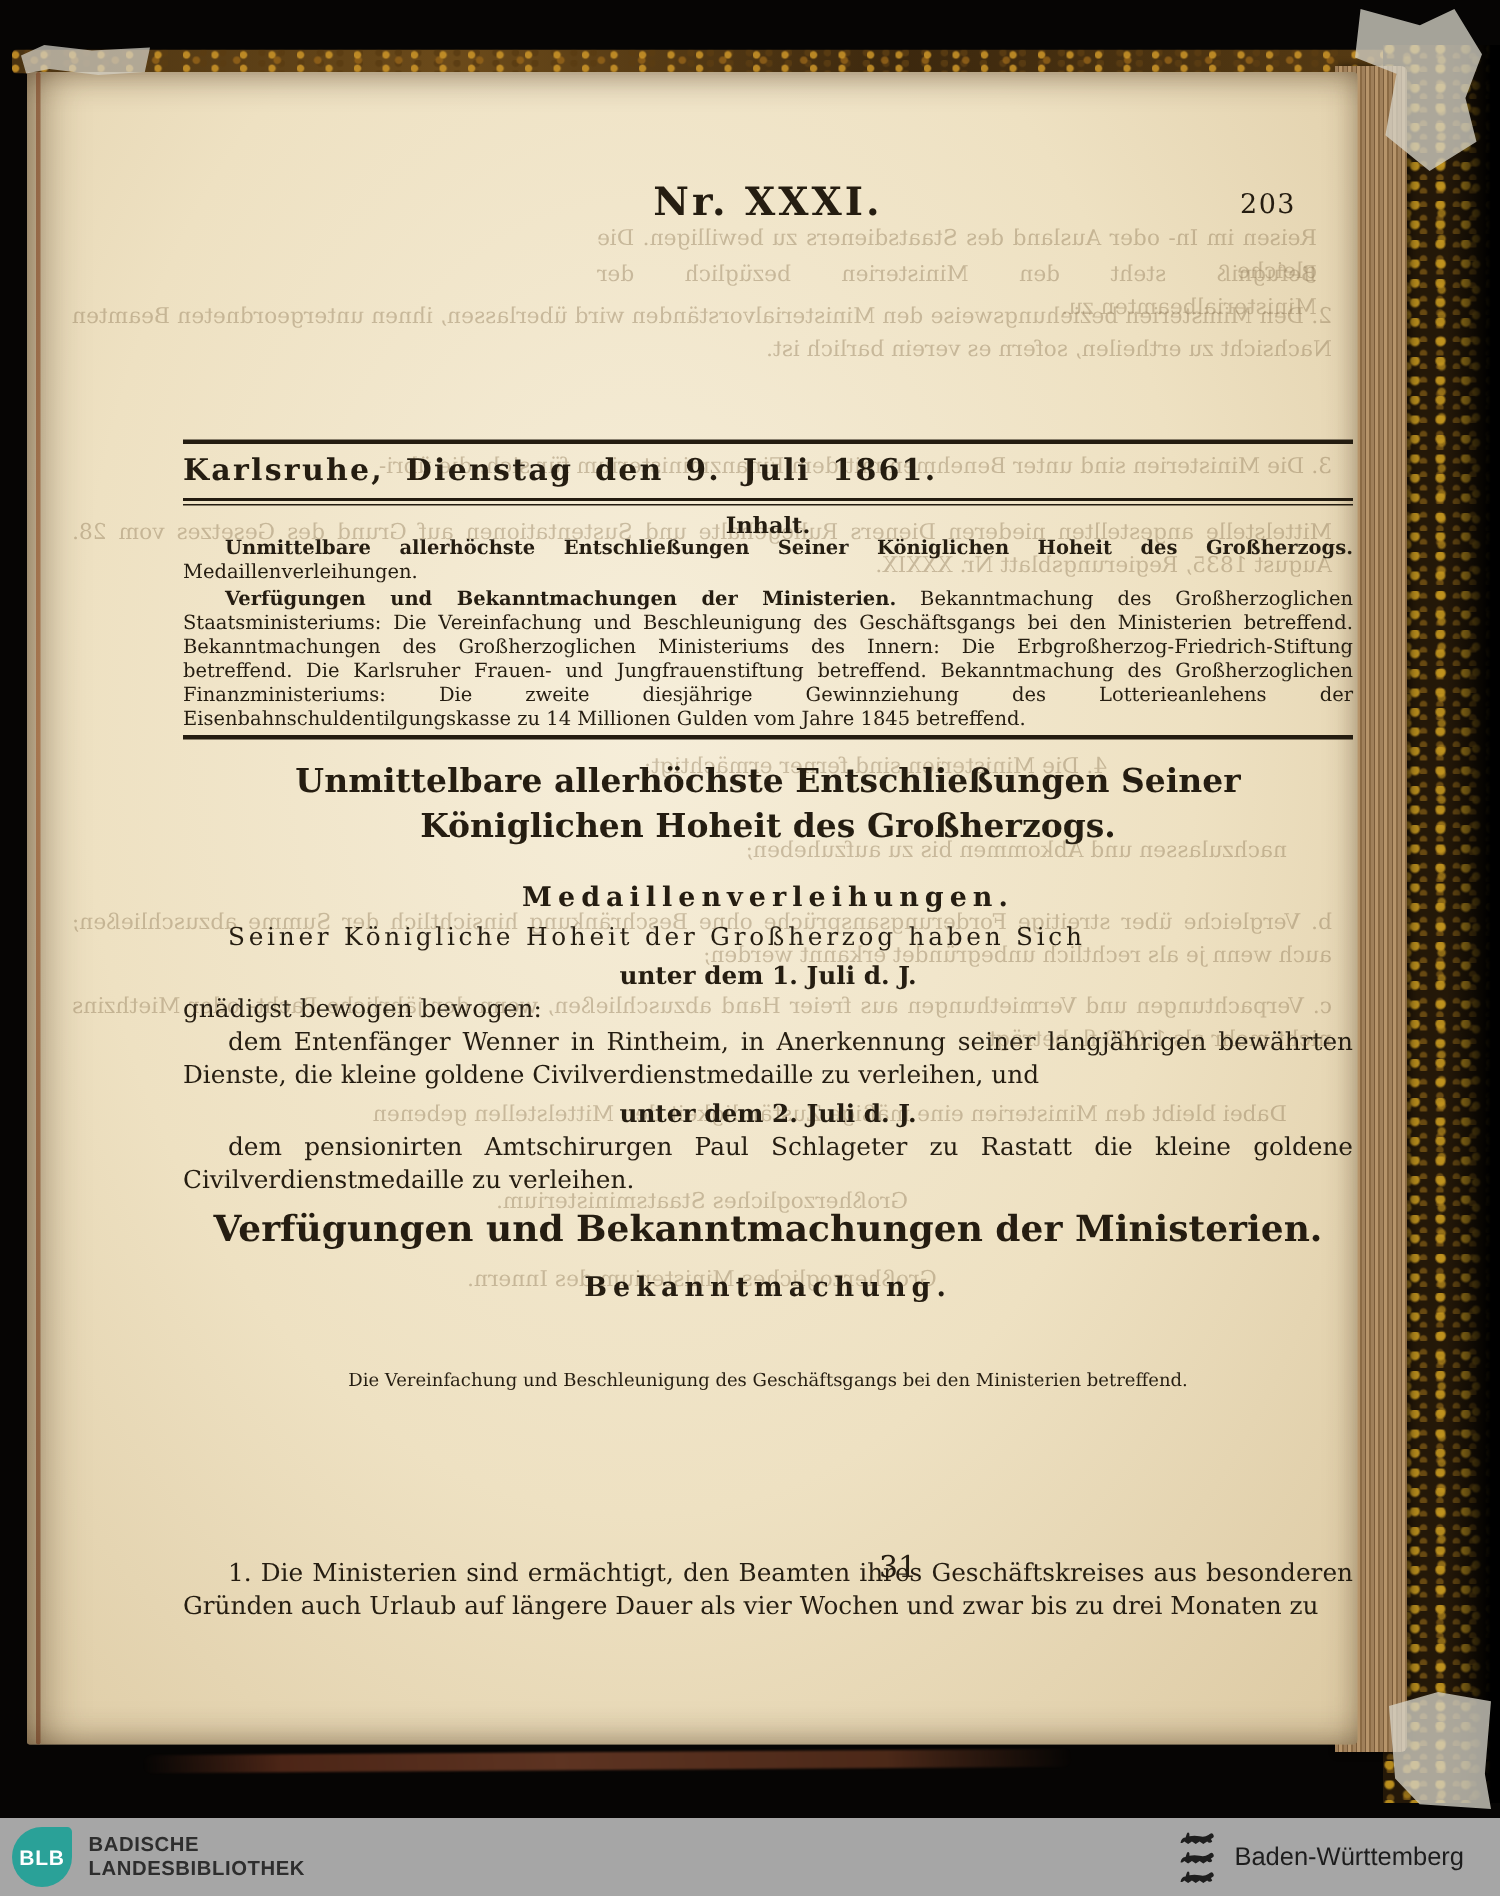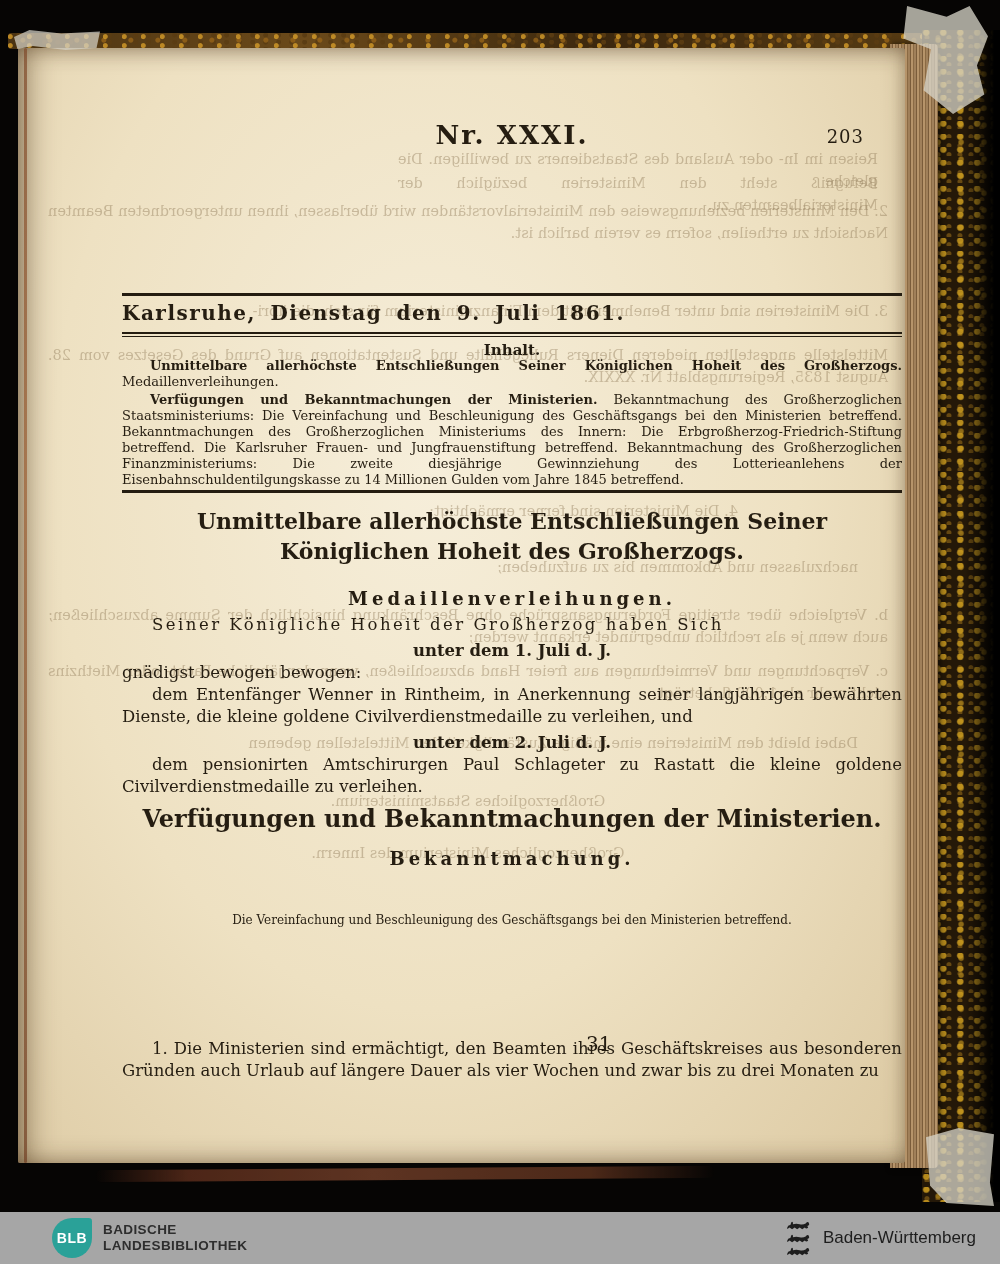--- a/index.html
+++ b/index.html
@@ -141,21 +141,21 @@
     background:#a6a6a6; z-index:10;
     display:flex; align-items:center; justify-content:space-between;
     font-family:"Liberation Sans", sans-serif;
     padding:0 24px 0 8px;
   }
   .blb-group { display:flex; align-items:center; }
   .blb-logo {
     width:40px; height:40px; background:#2aa198;
     border-radius:50% 8% 50% 50%;
     display:flex; align-items:center; justify-content:center;
-    color:#fff; font-weight:bold; font-size:14px; letter-spacing:.5px;margin-left:44px;
+    color:#fff; font-weight:bold; font-size:14px; letter-spacing:.5px;
   }
   .blb-name { margin-left:11px; color:#2e2e2e; font-weight:bold; font-size:13.5px; line-height:16px; letter-spacing:.4px; }
   .bw-group { display:flex; align-items:center; }
   .bw-arms { margin-right:12px; display:flex; flex-direction:column; gap:2px; }
   .bw-arms svg { display:block; }
   .bw-name { color:#1d1d1d; font-size:17px; font-weight:500; }
 </style>
 </head>
 <body>
 

